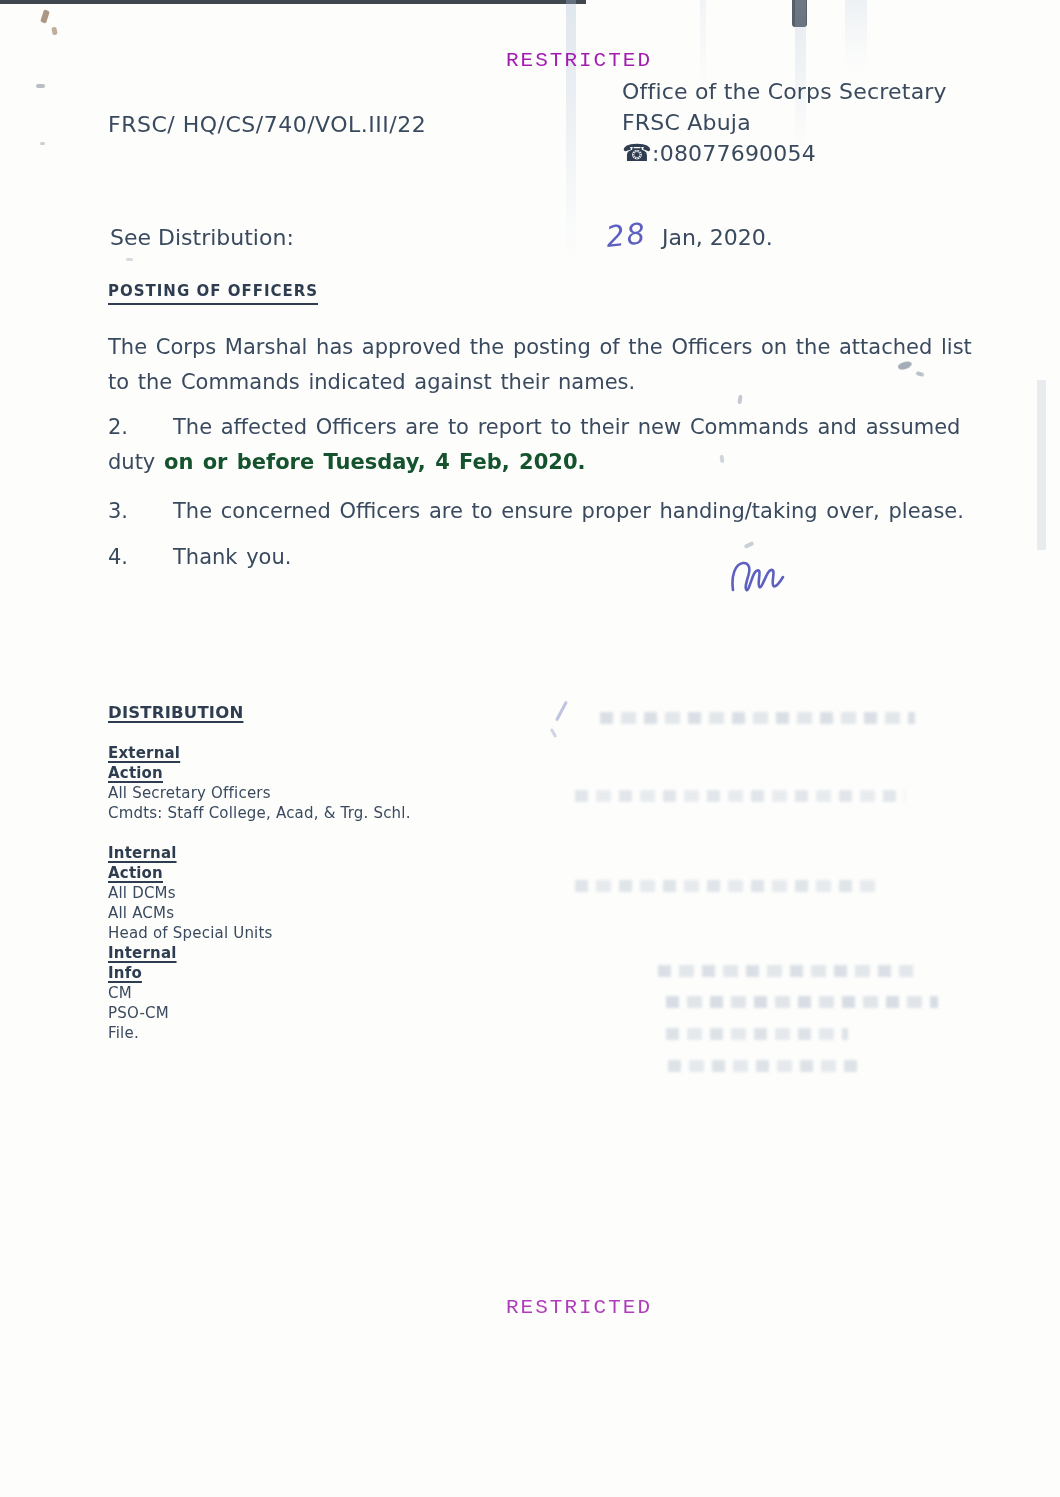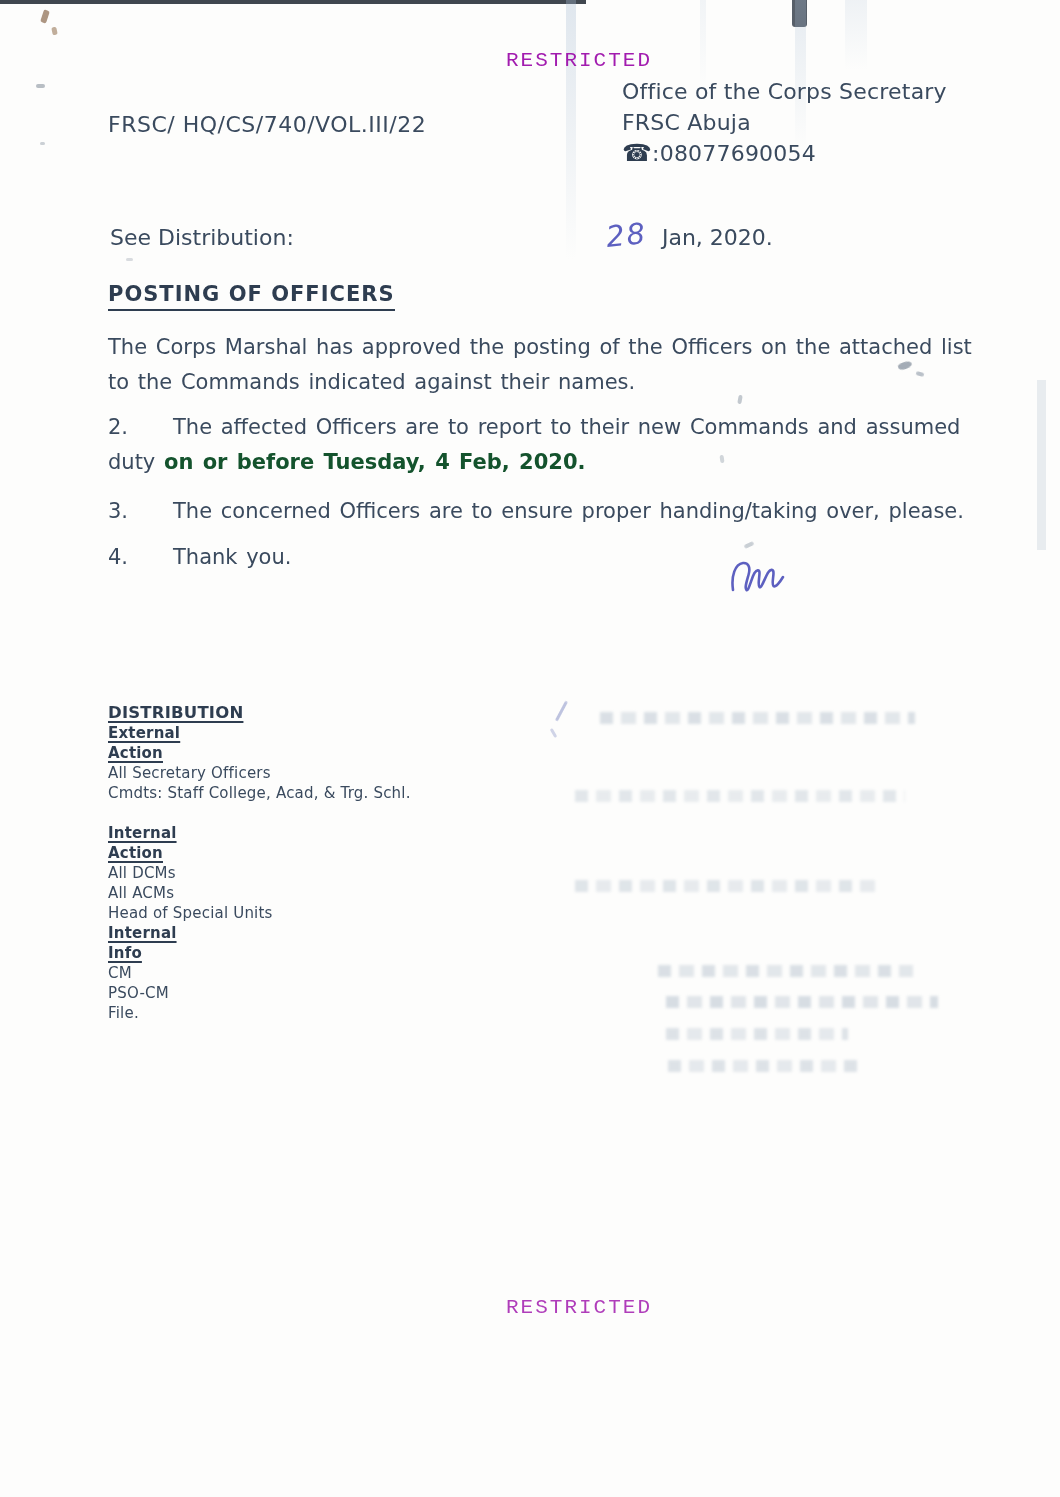--- a/index.html
+++ b/index.html
@@ -66,41 +66,41 @@
   .see-distribution { position:absolute; left:110px; top:225px; font-size:22px; }
 
   .date-line { position:absolute; left:606px; top:218px; font-size:22px; }
   .hand-day {
     display:inline-block; font-style:italic; font-size:29px; color:#5d60c0;
     transform:rotate(-6deg); margin-right:8px; letter-spacing:2px;
   }
 
   .subject {
     position:absolute; left:108px; top:282px;
-    font-size:21px; font-weight:bold; letter-spacing:1px; color:#2e3d50;
+    font-size:15px; font-weight:bold; letter-spacing:1px; color:#2e3d50;
     border-bottom:2.5px solid #2e3d50; padding-bottom:3px;
   }
 
   .para { position:absolute; left:108px; font-size:21px; line-height:35px; word-spacing:2px; white-space:nowrap; }
   .p1 { top:330px; }
   .p2 { top:410px; }
   .p3 { top:494px; }
   .p4 { top:540px; }
   .pnum { display:inline-block; width:65px; }
   .bold-seg { font-weight:bold; color:#14532d; }
 
   .signature-block { position:absolute; left:683px; top:590px; font-size:22px; line-height:29px; }
   .sig-name { font-weight:bold; color:#2e3d50; }
   .sig-suffix { font-size:15px; font-weight:normal; color:#3a4a5e; }
   .sig-rank { font-weight:bold; color:#2e3d50; }
   .squiggle { position:absolute; left:727px; top:558px; }
 
   .distribution { position:absolute; left:108px; top:703px; font-size:15px; line-height:20px; letter-spacing:.2px; }
   .dist-heading { font-size:16.5px; font-weight:bold; color:#2e3d50;
-    text-decoration:underline; text-decoration-thickness:2px; text-underline-offset:3px; margin-bottom:0; }
+    text-decoration:underline; text-decoration-thickness:2px; text-underline-offset:3px; margin-bottom:20px; }
   .dist-line { }
   .dist-line.u { font-weight:bold; color:#2e3d50; text-decoration:underline; text-decoration-thickness:1.5px; text-underline-offset:3px; }
   .dist-gap { margin-bottom:20px; }
 </style>
 </head>
 <body>
 
 <div class="page">
 
   <div class="top-edge-bar"></div>

